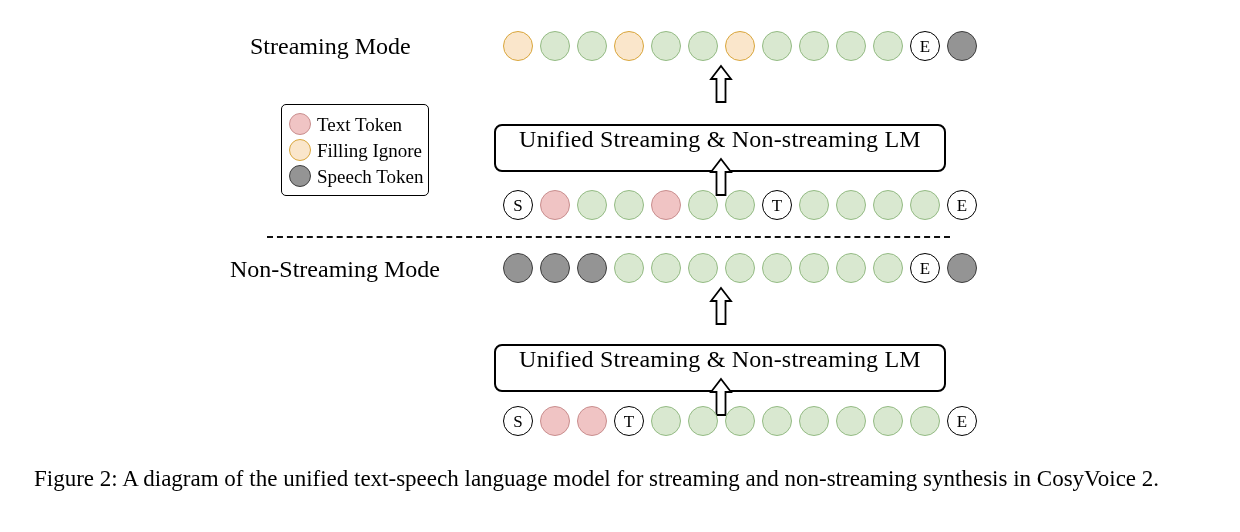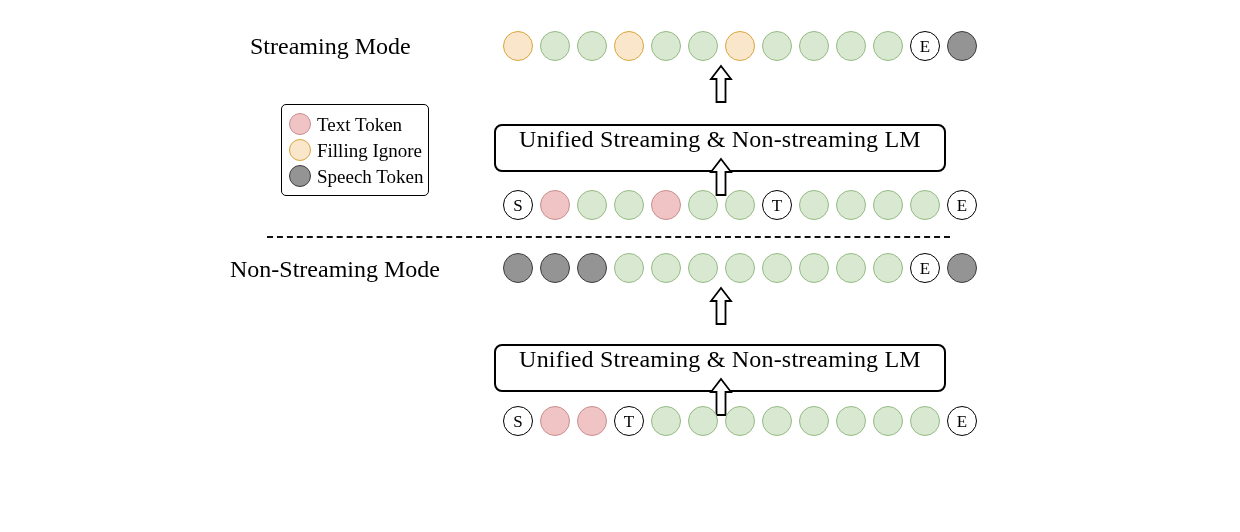--- a/index.html
+++ b/index.html
@@ -168,14 +168,15 @@
       <span class="tok speech"></span>
       <span class="tok speech"></span>
       <span class="tok speech"></span>
       <span class="tok speech"></span>
       <span class="tok speech"></span>
       <span class="tok speech"></span>
       <span class="tok speech"></span>
       <span class="tok marker">E</span>
     </div>
 
+  <div class="caption" style="left:34px;top:464px;width:1172px;">Figure 2:  A diagram of the unified text-speech language model for streaming and non-streaming synthesis in CosyVoice 2.</div>
 
 </div>
 
 </body></html>

